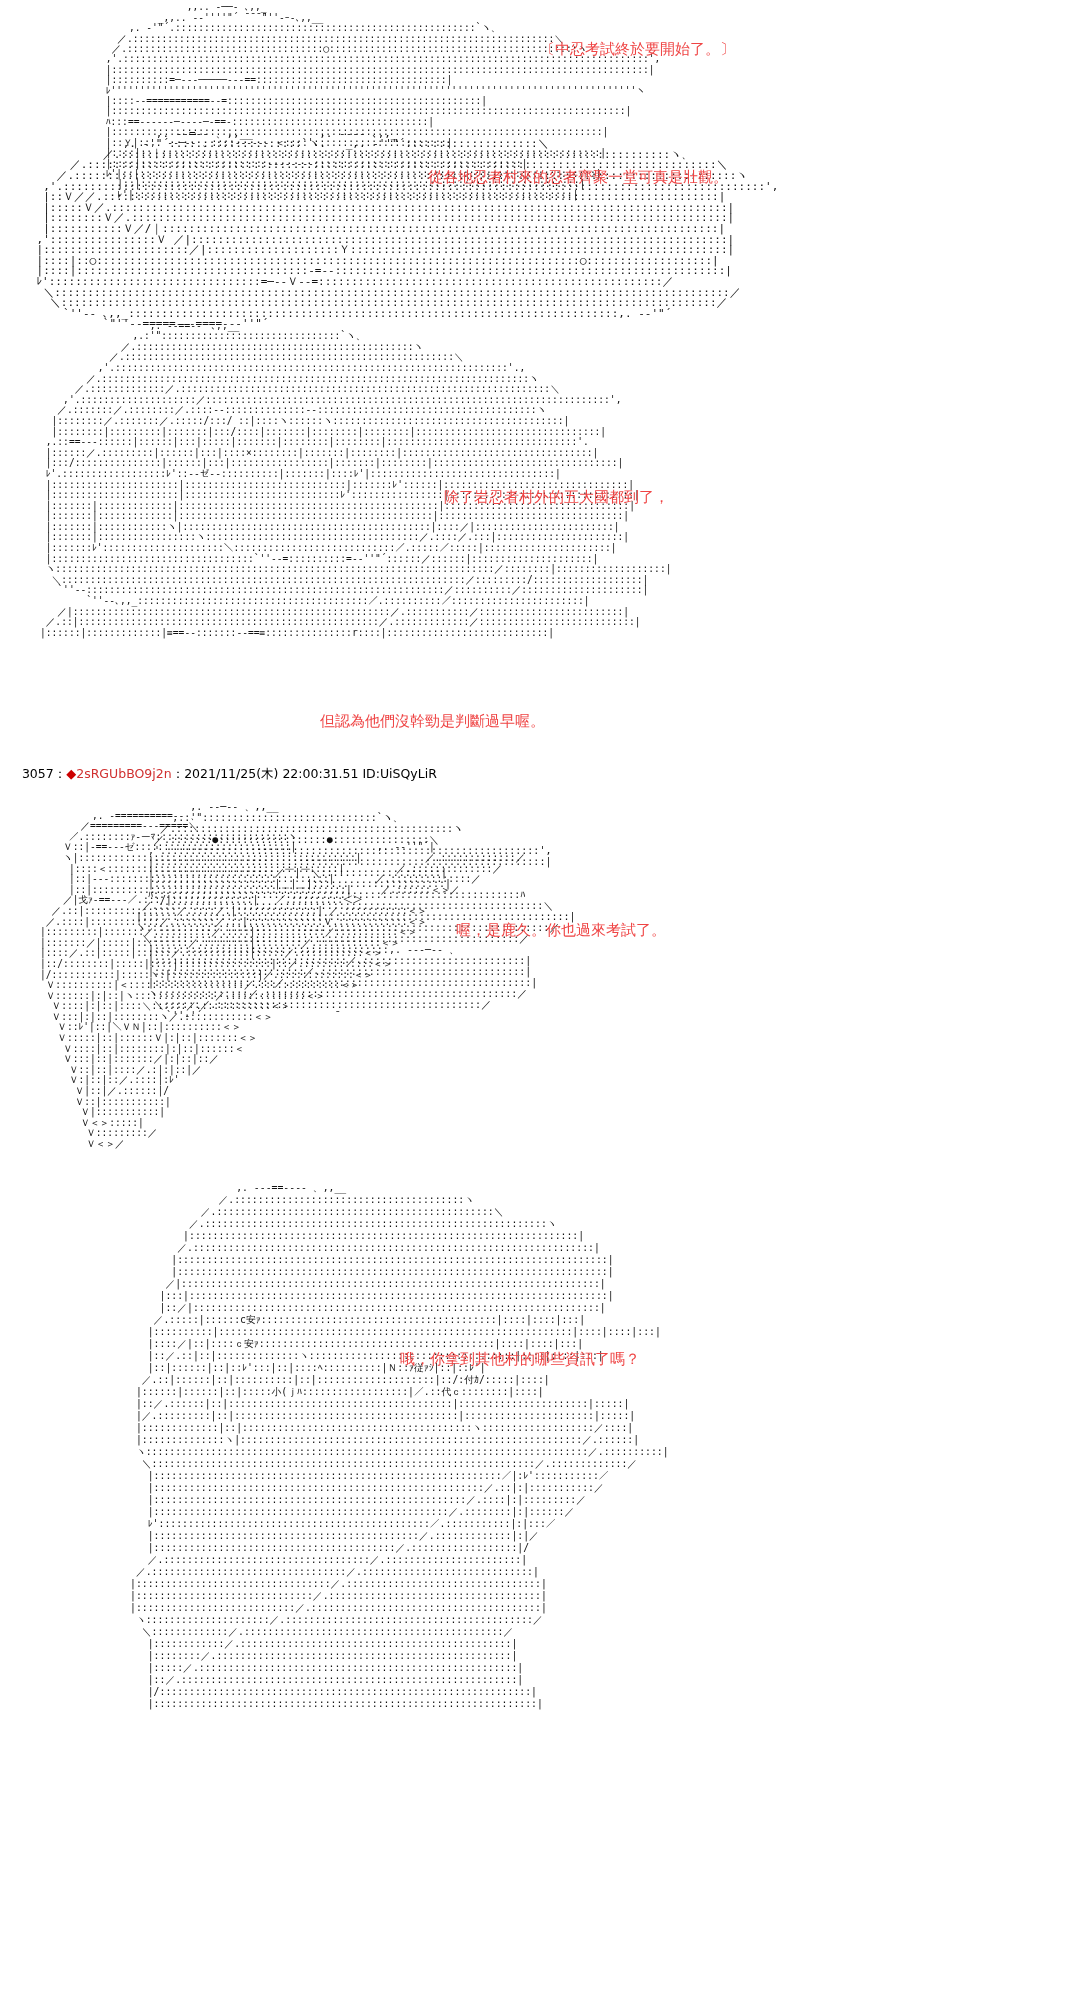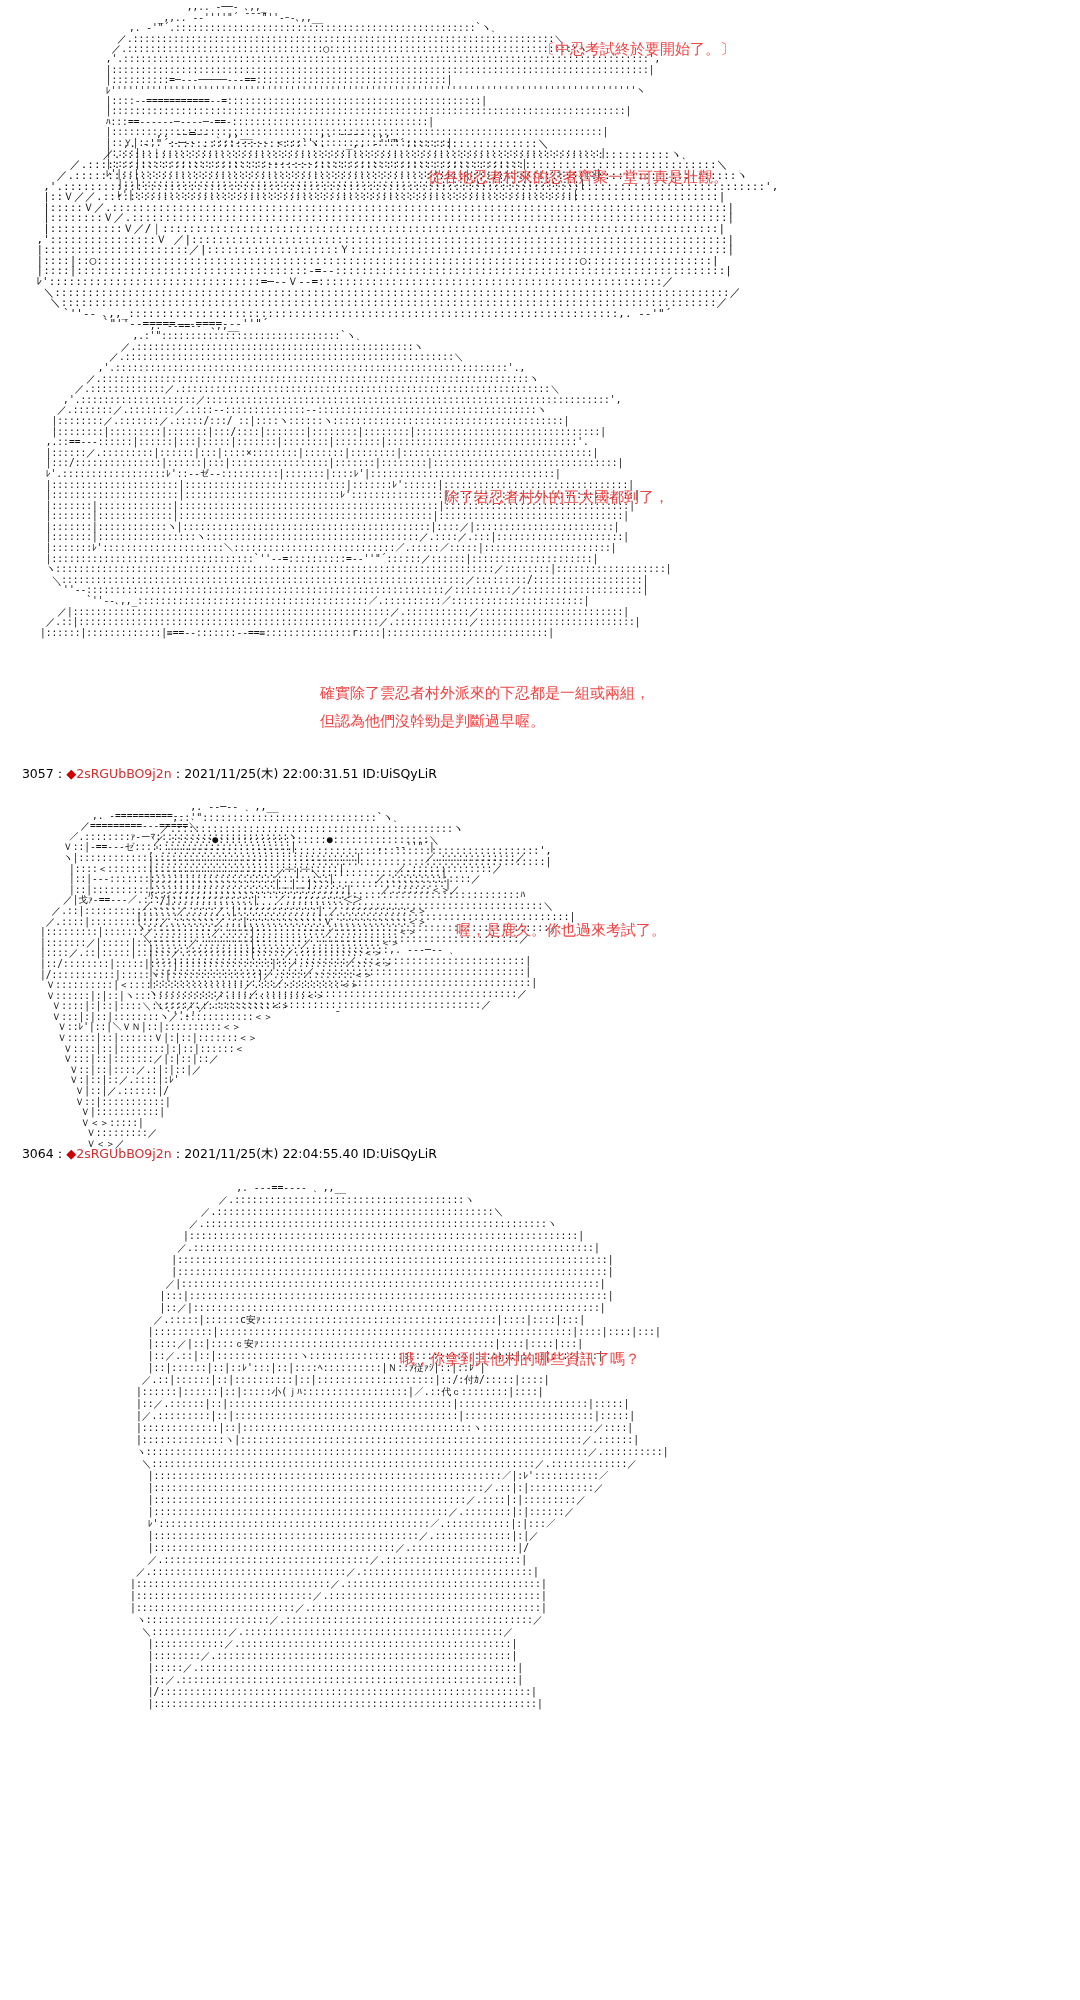--- a/index.html
+++ b/index.html
@@ -160,21 +160,20 @@
   ＼:::::::::::::::::::::::::::::::::::::::::::::::::::::::::::::／
    |:::::::::::::::::::::::::::::::::::::::,. -‐‐─‐- 、
    |::::::::::::::::::::::::::::::::／.:::::::::::::::::::::::::::|
    |:::::::::::::::::::::::::／.::::::::::::::::::::::::::::::::::|
    |::::::::::::::::::::／.::::::::::::::::::::::::::::::::::::::::|
    ヽ:::::::::::::::／.::::::::::::::::::::::::::::::::::::::::::／
     ＼::::::／.::::::::::::::::::::::::::::::::::::::::::::／
       `''‐'´                      ¯</span>
   </div>
 
-  <div class="dlg" style="left:320px;top:676px;">確實除了雲忍者村外派來的下忍都是一組或兩組，</div>
 
   <div class="dlg" style="left:320px;top:704px;">但認為他們沒幹勁是判斷過早喔。</div>
 
   <div class="aa" style="left:40px;top:800px;font-size:9.6px;line-height:10.6px;">
 <span>         ,. -==========‐- 、
        ／=========‐-‐=====＼
      ／.::::::::ｧ‐ーﾏ:::::::::::::::::::::::ヽ
     Ｖ::|‐==‐-‐ゼ:::::::::::::::::::::::::::|              ,. -‐''"´|
     ヽ|::::::::::::::::::::::::::::::::::::::::::::::::|           ／.:::::::::::::／
      |::::＜::::::::::::::::::::::::::::::::::::::::|         ／.::::::::::::::／
@@ -201,23 +200,20 @@
       Ｖ|::|／.::::::|/
       Ｖ::|:::::::::::|
        Ｖ|:::::::::::|
        Ｖ＜＞:::::|
         Ｖ:::::::::／
         Ｖ＜＞／</span>
   </div>
 
   <div class="dlg" style="left:456px;top:913px;">喔，是鹿久。你也過來考試了。</div>
 
-  <div class="posthead" style="top:1130px;">
-    <span class="num">3064</span><span>：</span><span class="diamond">◆</span><span class="trip">2sRGUbBO9j2n</span><span>：</span><span class="meta">2021/11/25(木) 22:04:55.40</span><span> </span><span class="meta">ID:UiSQyLiR</span>
-  </div>
 
   <div class="aa" style="left:130px;top:1170px;font-size:9.8px;line-height:12px;">
 <span>                  ,. -‐‐==‐-‐- 、,,__
                ／.:::::::::::::::::::::::::::::::::::::::ヽ
             ／.:::::::::::::::::::::::::::::::::::::::::::::::＼
           ／.::::::::::::::::::::::::::::::::::::::::::::::::::::::::::ヽ
          |::::::::::::::::::::::::::::::::::::::::::::::::::::::::::::::::::|
         ／.::::::::::::::::::::::::::::::::::::::::::::::::::::::::::::::::::::|
        |:::::::::::::::::::::::::::::::::::::::::::::::::::::::::::::::::::::::::|
        |:::::::::::::::::::::::::::::::::::::::::::::::::::::::::::::::::::::::::|

